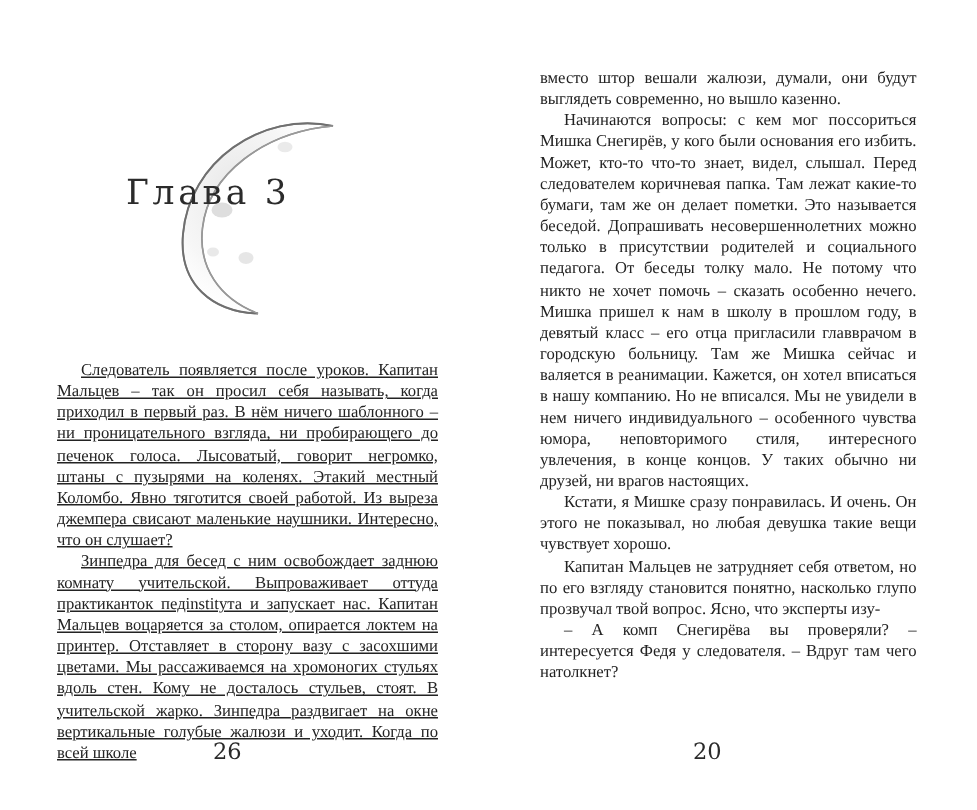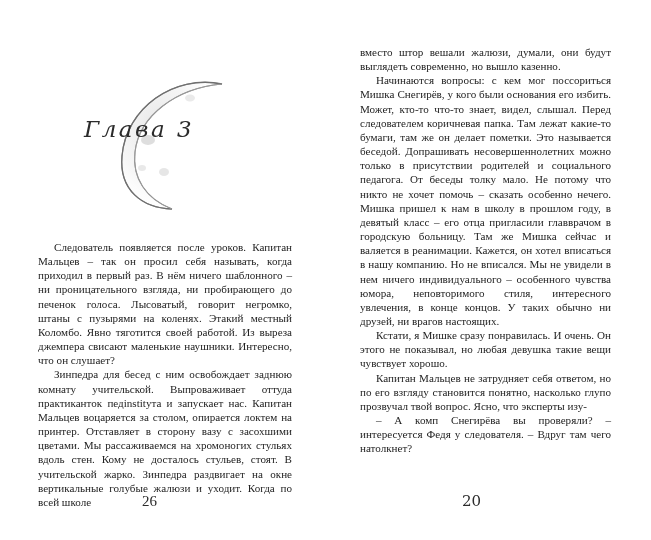--- a/index.html
+++ b/index.html
@@ -47,57 +47,57 @@
     top: 10px;
     width: 146px;
     height: 146px;
   }
   .crescent svg { display: block; }
   .chapter-title {
     position: absolute;
     left: 46px;
     top: 58px;
     font-family: "DejaVu Serif", serif;
-    font-style: italic;
     font-size: 23px;
     letter-spacing: 2.5px;
     color: #2b2b2b;
     white-space: nowrap;
   }
 
   .body-text {
     font-size: 11.1px;
     line-height: 14.15px;
     text-align: justify;
     text-justify: inter-word;
     hyphens: manual;
     color: #232323;
   }
   .body-text p {
     margin: 0;
     text-indent: 16px;
   }
   .page-left .body-text {
     margin-top: 6px;
+    text-decoration: underline;
   }
   .page-right .body-text {
     margin-top: 45px;
   }
   .body-text p.noindent {
     text-indent: 0;
   }
 
   .folio {
     position: absolute;
     bottom: 30px;
     font-family: "DejaVu Serif", serif;
     font-size: 15px;
     color: #2b2b2b;
   }
-  .folio-left { left: 142px; font-family: Liberation Serif, serif; }
+  .folio-left { left: 142px; }
   .folio-right { left: 136px; }
 </style>
 </head>
 <body>
 
 <div class="spread">
 
   <div class="page page-left">
 
     <div class="chapter-art">

